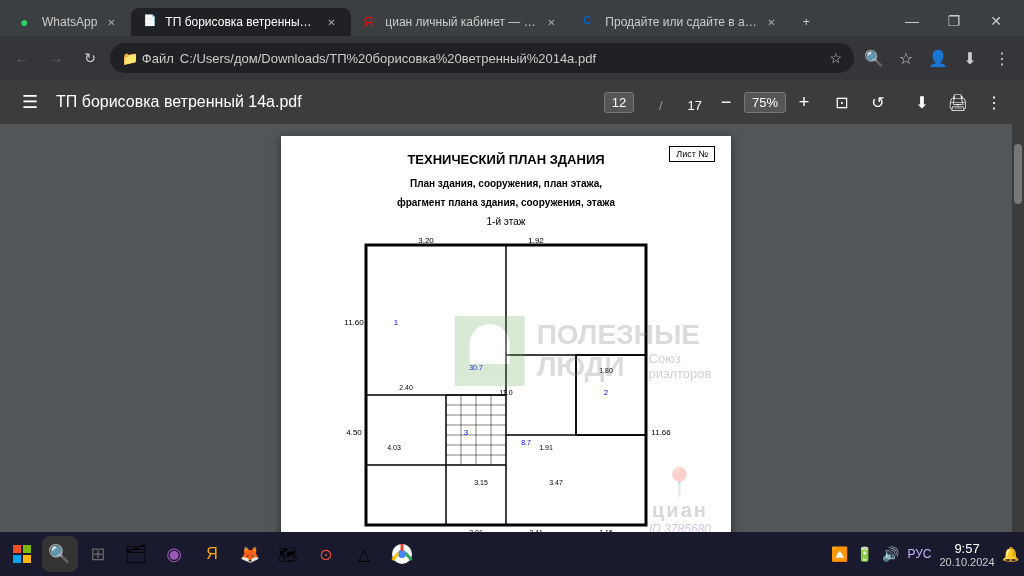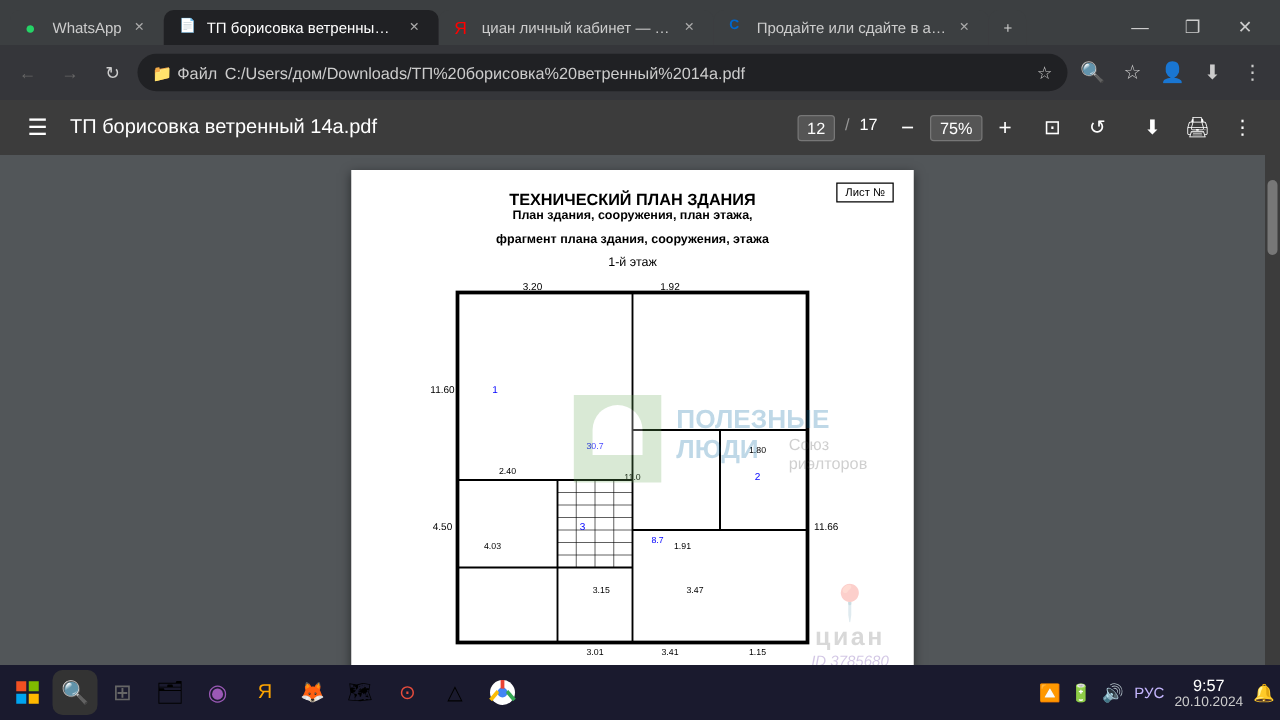--- a/index.html
+++ b/index.html
@@ -86,21 +86,21 @@
       align-items: center;
       padding: 0 16px;
       gap: 12px;
       flex-shrink: 0;
     }
     .pdf-menu-btn {
       color: #fff; font-size: 18px; cursor: pointer; width: 28px; height: 28px; display: flex; align-items: center; justify-content: center;
     }
     .pdf-title { color: #fff; font-size: 16px; flex: 1; }
     .pdf-page-controls {
-      display: flex; align-items: flex-start; gap: 8px; color: #fff; font-size: 13px;
+      display: flex; align-items: flex-end; gap: 25px; color: #fff; font-size: 13px;
     }
     .pdf-page-input {
       background: #555; border: 1px solid #777; border-radius: 3px; color: #fff;
       width: 30px; text-align: center; font-size: 13px; padding: 2px 4px;
     }
     .pdf-separator { color: #999; }
     .pdf-zoom-controls {
       display: flex; align-items: center; gap: 6px; color: #fff; font-size: 13px;
     }
     .pdf-zoom-btn {
@@ -152,21 +152,21 @@
       position: absolute;
       top: 20px;
       left: 2px;
     }
 
     
     .pdf-doc-title {
       text-align: center;
       font-weight: bold;
       font-size: 13px;
-      margin-bottom: 0;
+      margin-bottom: 11px;
       font-family: Arial, sans-serif;
     }
     .pdf-doc-subtitle {
       text-align: center;
       font-size: 10px;
       font-weight: bold;
       margin-bottom: 8px;
       font-family: Arial, sans-serif;
     }
     .pdf-floor-label {
@@ -215,21 +215,21 @@
     }
     .watermark-arch {
       width: 40px;
       height: 40px;
       border-radius: 20px 20px 0 0;
       background: white;
       position: absolute;
       top: 8px;
     }
     .watermark-text-block { display: flex; flex-direction: column; }
-    .watermark-main { font-size: 21px; font-weight: bold; color: #0369a1; font-family: Arial; }
+    .watermark-main { font-size: 28px; font-weight: bold; color: #737373; font-family: Arial; }
 
     
     .cian-watermark {
       position: absolute;
       bottom: 30px;
       right: 20px;
       opacity: 0.25;
       pointer-events: none;
       text-align: center;
     }

